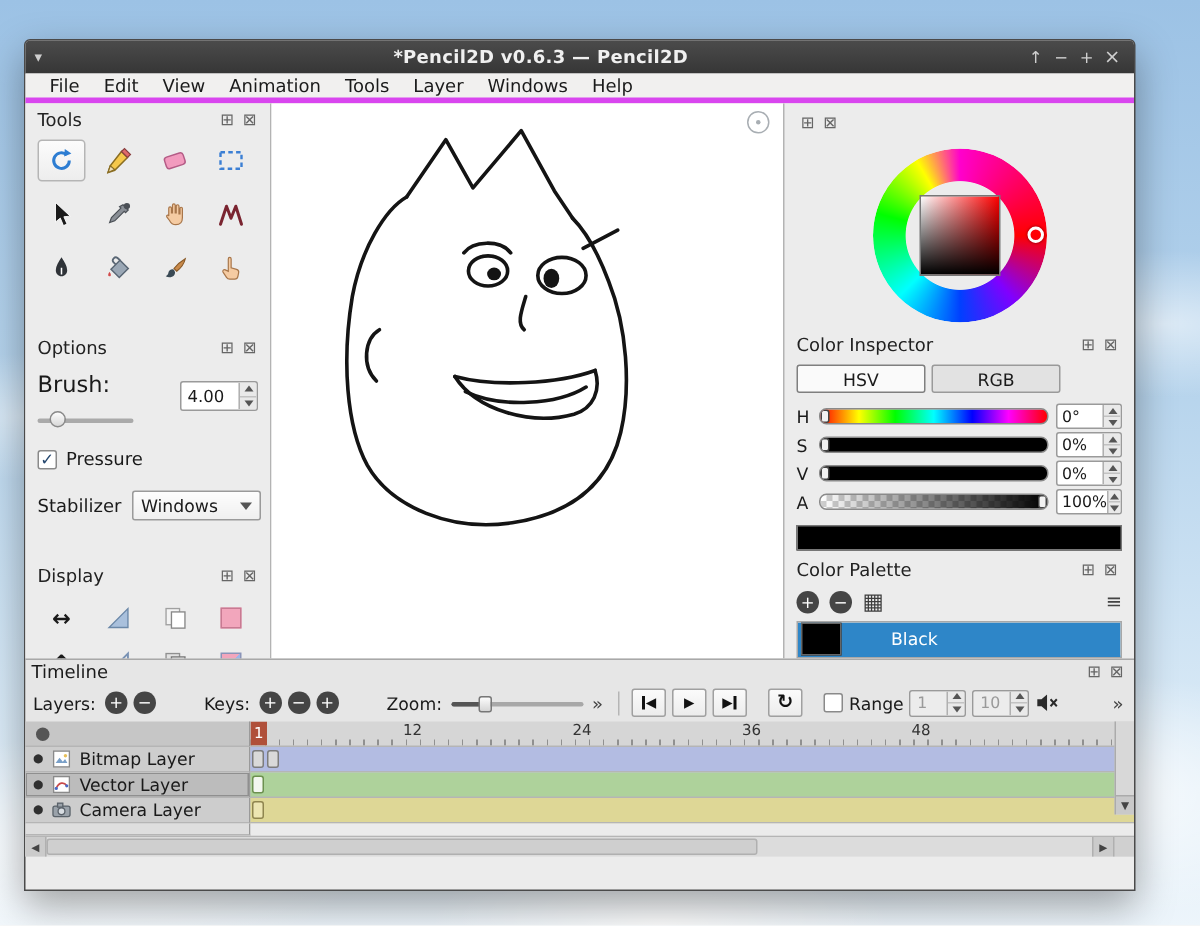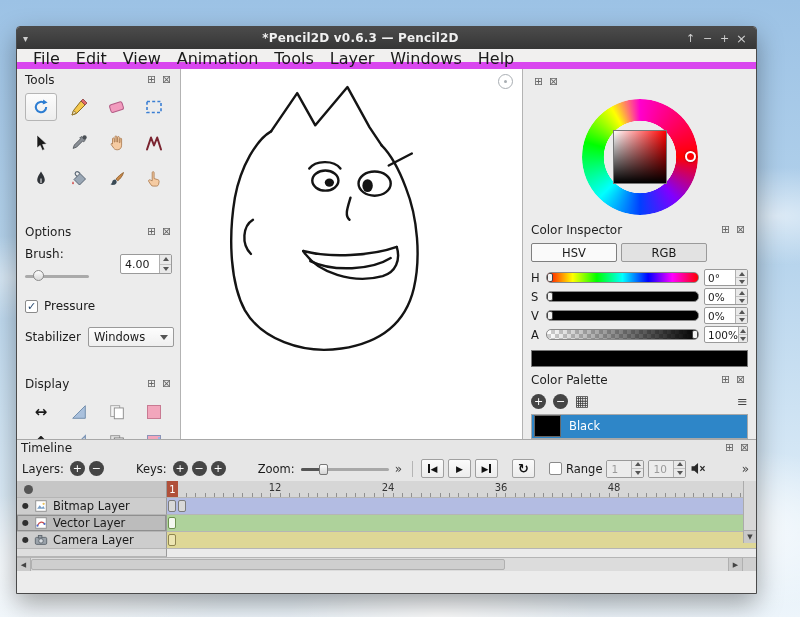--- a/index.html
+++ b/index.html
@@ -23,22 +23,22 @@
   
   .titlebar{ height:22px; flex:0 0 22px; background:linear-gradient(#4b4b4b,#363636);
     border-radius:3px 3px 0 0; display:flex; align-items:center; padding:0 6px;
     color:#e6e6e6; font-size:12px; }
   .tb-menu{ width:16px; color:#cfcfcf; font-size:10px; cursor:default; }
   .tb-title{ flex:1; text-align:center; font-weight:bold; letter-spacing:.2px; color:#f0f0f0; }
   .tb-btn{ width:17px; text-align:center; color:#cfcfcf; font-size:11px; }
   .tb-btn.close{ font-size:13px; }
 
   
-  .menubar{ height:20px; flex:0 0 20px; background:#f1f0ef; border-bottom:7px solid #d946ef;
-    display:flex; align-items:flex-start; padding-left:8px; font-size:16px; }
+  .menubar{ height:20px; flex:0 0 20px; background:#f1f0ef; border-bottom:4px solid #d946ef;
+    display:flex; align-items:center; padding-left:8px; font-size:12px; }
   .menu-item{ padding:0 8px; line-height:19px; }
 
   
   .workspace{ flex:0 0 370px; height:370px; display:flex; background:#ececec; position:relative; }
 
   .left-dock{ width:164px; flex:0 0 164px; border-right:1px solid #b3b3b3; padding:4px 6px 0 8px;
     display:flex; flex-direction:column; background:#ececec; }
   .right-dock{ width:234px; flex:0 0 234px; border-left:1px solid #b3b3b3; padding:4px 8px 0 8px;
     display:flex; flex-direction:column; background:#ececec; }
 
@@ -48,21 +48,21 @@
 
   
   .tools-grid{ display:grid; grid-template-columns:repeat(4,1fr); gap:8px 2px; margin:6px 0 0 0; }
   .tool-btn{ width:32px; height:28px; display:flex; align-items:center; justify-content:center;
     background:transparent; border:1px solid transparent; border-radius:3px; }
   .tool-btn.raised{ border:1px solid #b5b5b5; background:linear-gradient(#fcfcfc,#ededed); }
 
   
   .options-panel{ margin-top:30px; }
   .brush-row{ position:relative; margin-top:6px; height:36px; }
-  .brush-label{ font-size:12px; }
+  .brush-label{ font-size:15px; }
   .hslider{ position:relative; width:64px; height:14px; margin-top:8px; }
   .hslider .groove{ position:absolute; left:0; right:0; top:6px; height:3px; background:#aaa; border-radius:2px; }
   .hslider .handle{ position:absolute; top:1px; width:11px; height:11px; border-radius:50%;
     background:linear-gradient(#fdfdfd,#d8d8d8); border:1px solid #8a8a8a; }
   .spinbox{ display:flex; height:20px; background:#fff; border:1px solid #9a9a9a; border-radius:2px; overflow:hidden; }
   .spinbox .val{ flex:1; font-size:11px; display:flex; align-items:center; padding-left:4px; }
   .spin-btns{ width:12px; display:flex; flex-direction:column; border-left:1px solid #b0b0b0; background:#e9e9e9; }
   .spin-up,.spin-down{ flex:1; display:flex; align-items:center; justify-content:center; }
   .spin-up{ border-bottom:1px solid #c2c2c2; }
   .spin-up::after{ content:""; border:3px solid transparent; border-bottom:4px solid #555; margin-top:-3px; }
@@ -126,21 +126,21 @@
   .color-preview{ height:17px; background:#000; border:1px solid #777; margin:6px 0 4px 0; }
 
   
   .pal-btn-row{ display:flex; align-items:center; gap:7px; height:20px; margin-top:2px; }
   .circle-btn{ width:15px; height:15px; border-radius:50%; background:#454545; color:#fff;
     display:flex; align-items:center; justify-content:center; font-size:11px; line-height:1; }
   .pal-grid-icon{ font-size:15px; color:#3d3d3d; line-height:1; }
   .pal-menu-icon{ margin-left:auto; font-size:13px; color:#444; }
   .pal-list{ flex:1; background:#fff; border:1px solid #a8a8a8; margin-top:3px; display:flex; flex-direction:column; overflow:hidden; }
   .pal-item{ height:28px; display:flex; align-items:center; border-bottom:1px solid #e2e2e2; }
-  .pal-item.selected{ background:#2e86c8; color:#fff; border-bottom-color:#2e86c8; }
+  .pal-item.selected{ background:#2e86c8; color:#fff; border-bottom-color:#2e86c8;gap:25px; }
   .pal-swatch{ width:27px; height:22px; margin:0 8px 0 2px; border:1px solid #666; }
   .pal-swatch.black{ background:#000; }
   .pal-swatch.red{ background:#f00; }
   .pal-name{ font-size:11.5px; }
 
   
   .timeline{ flex:0 0 132px; height:132px; border-top:1px solid #a8a8a8; background:#e6e6e6;
     display:flex; flex-direction:column; position:relative; }
   .tl-header{ height:16px; display:flex; align-items:center; padding:0 4px; font-size:12px; }
   .tl-controls{ height:25px; display:flex; align-items:center; gap:4px; padding:0 5px; font-size:11.5px; }

